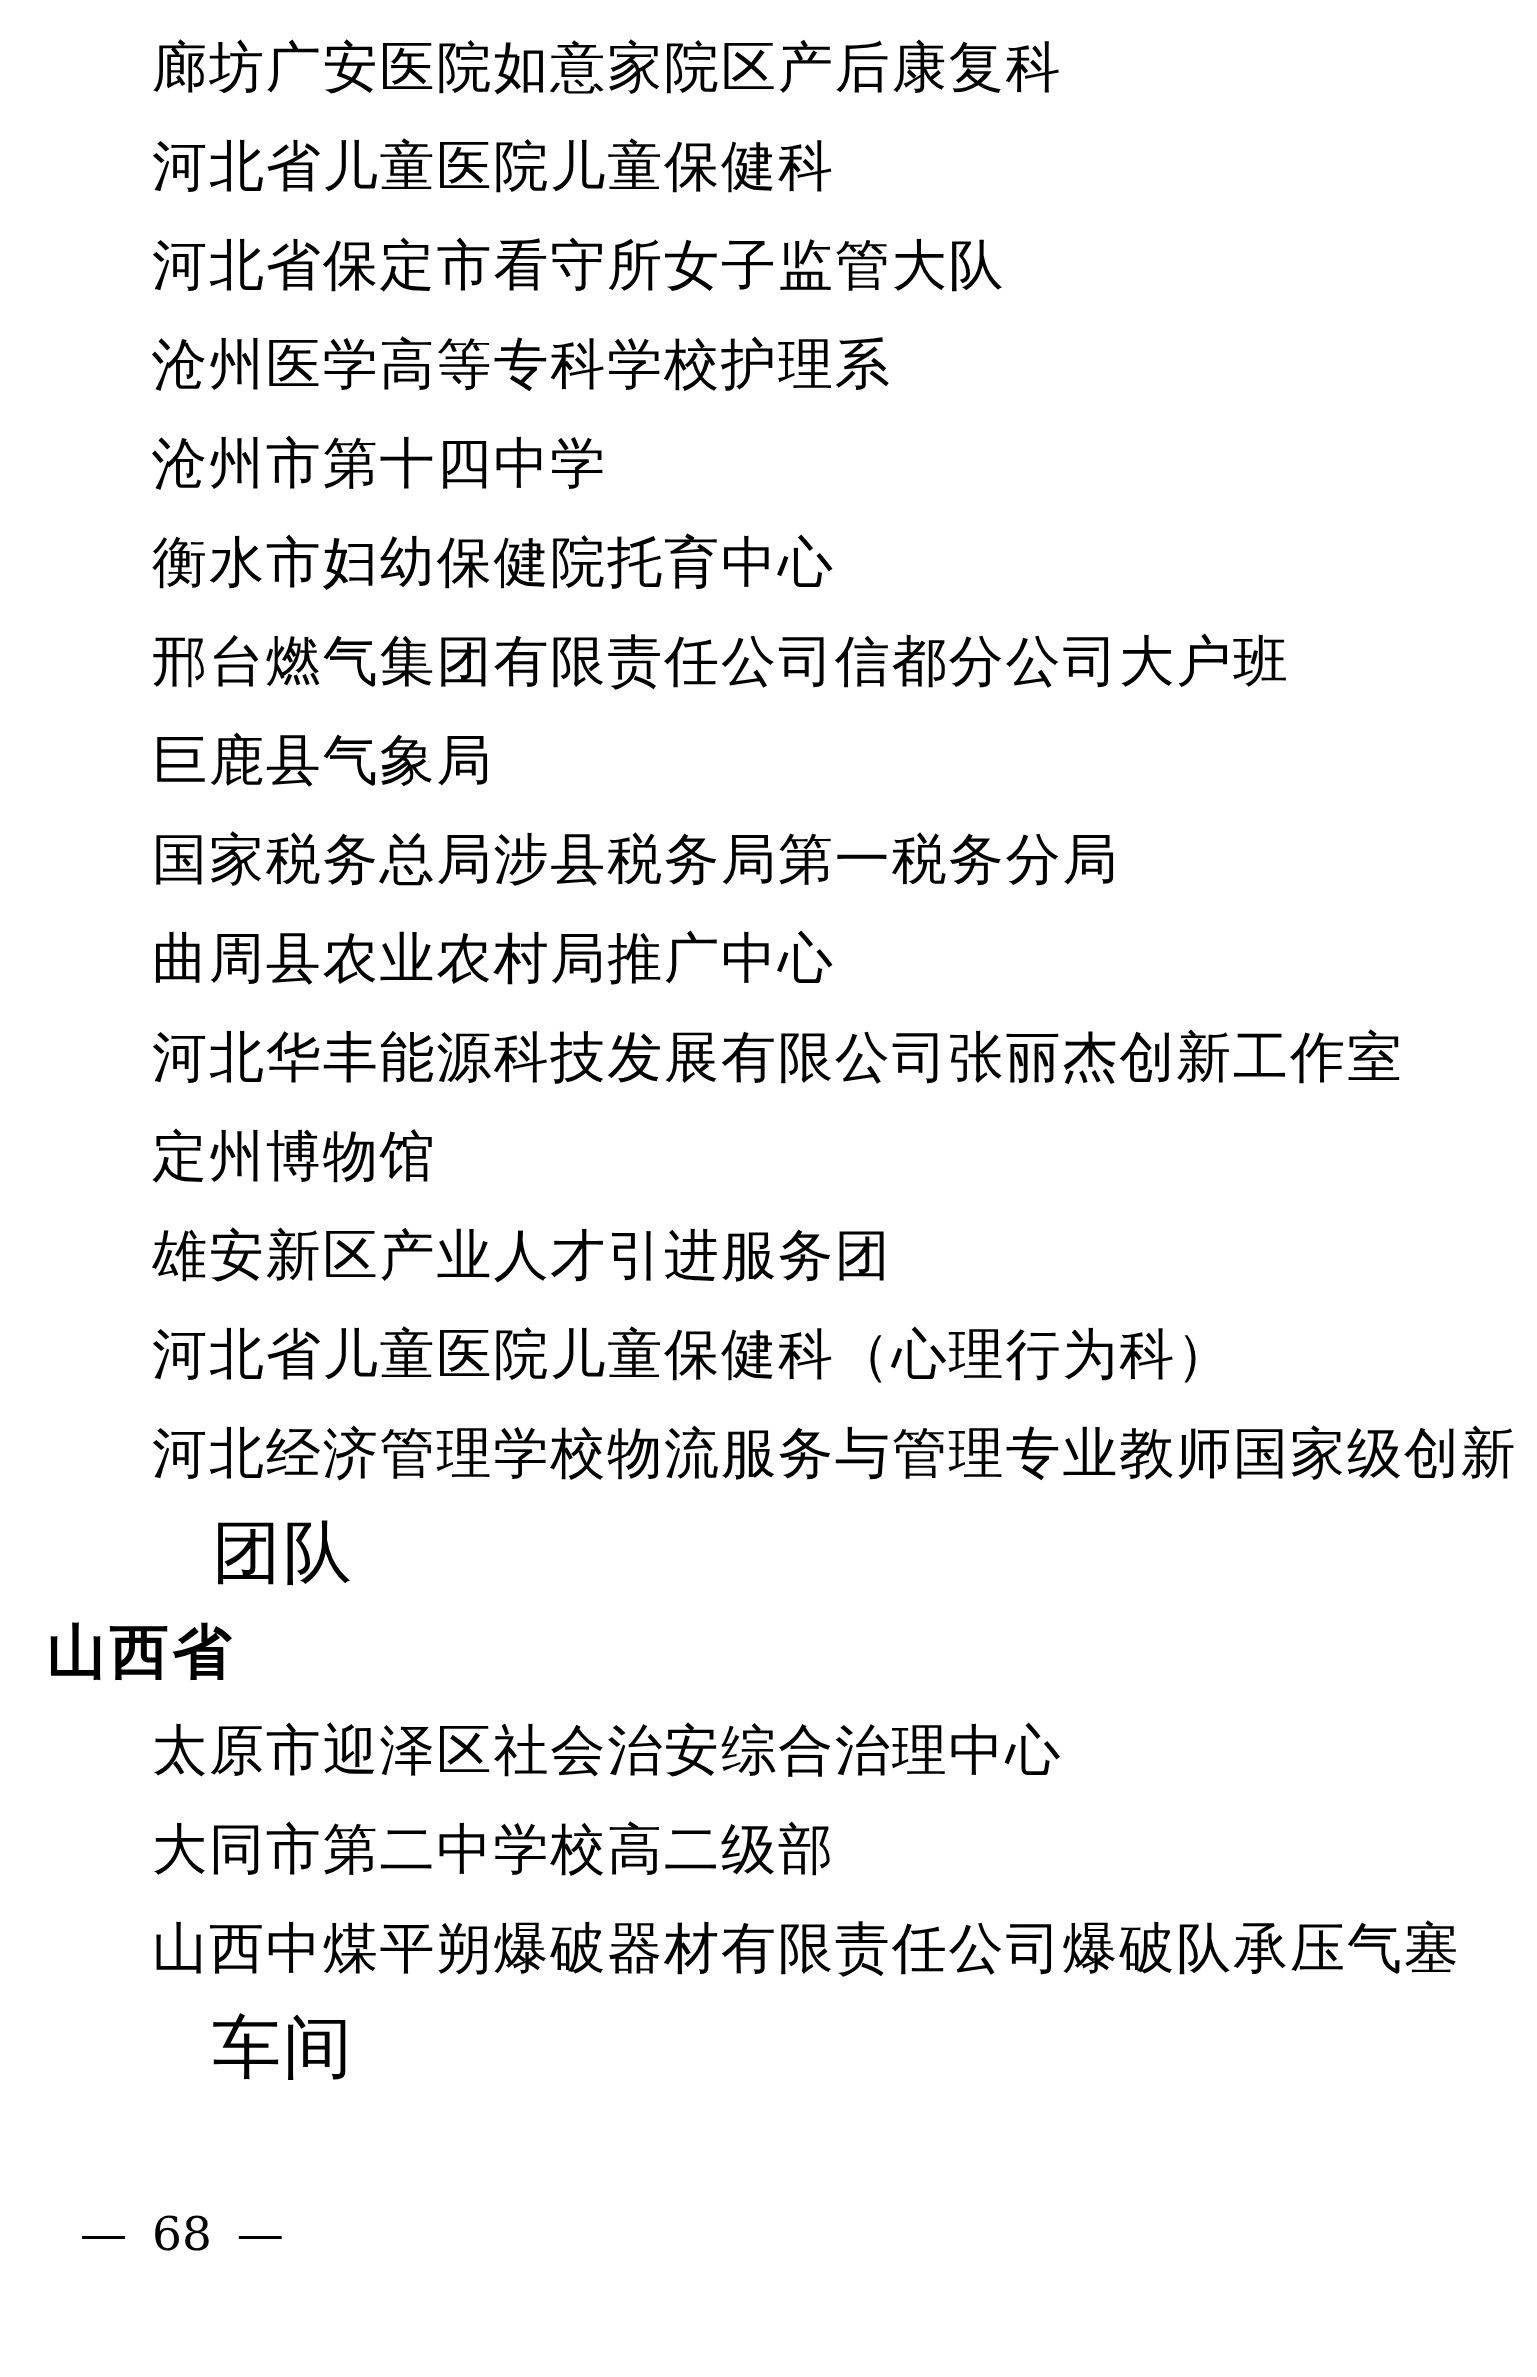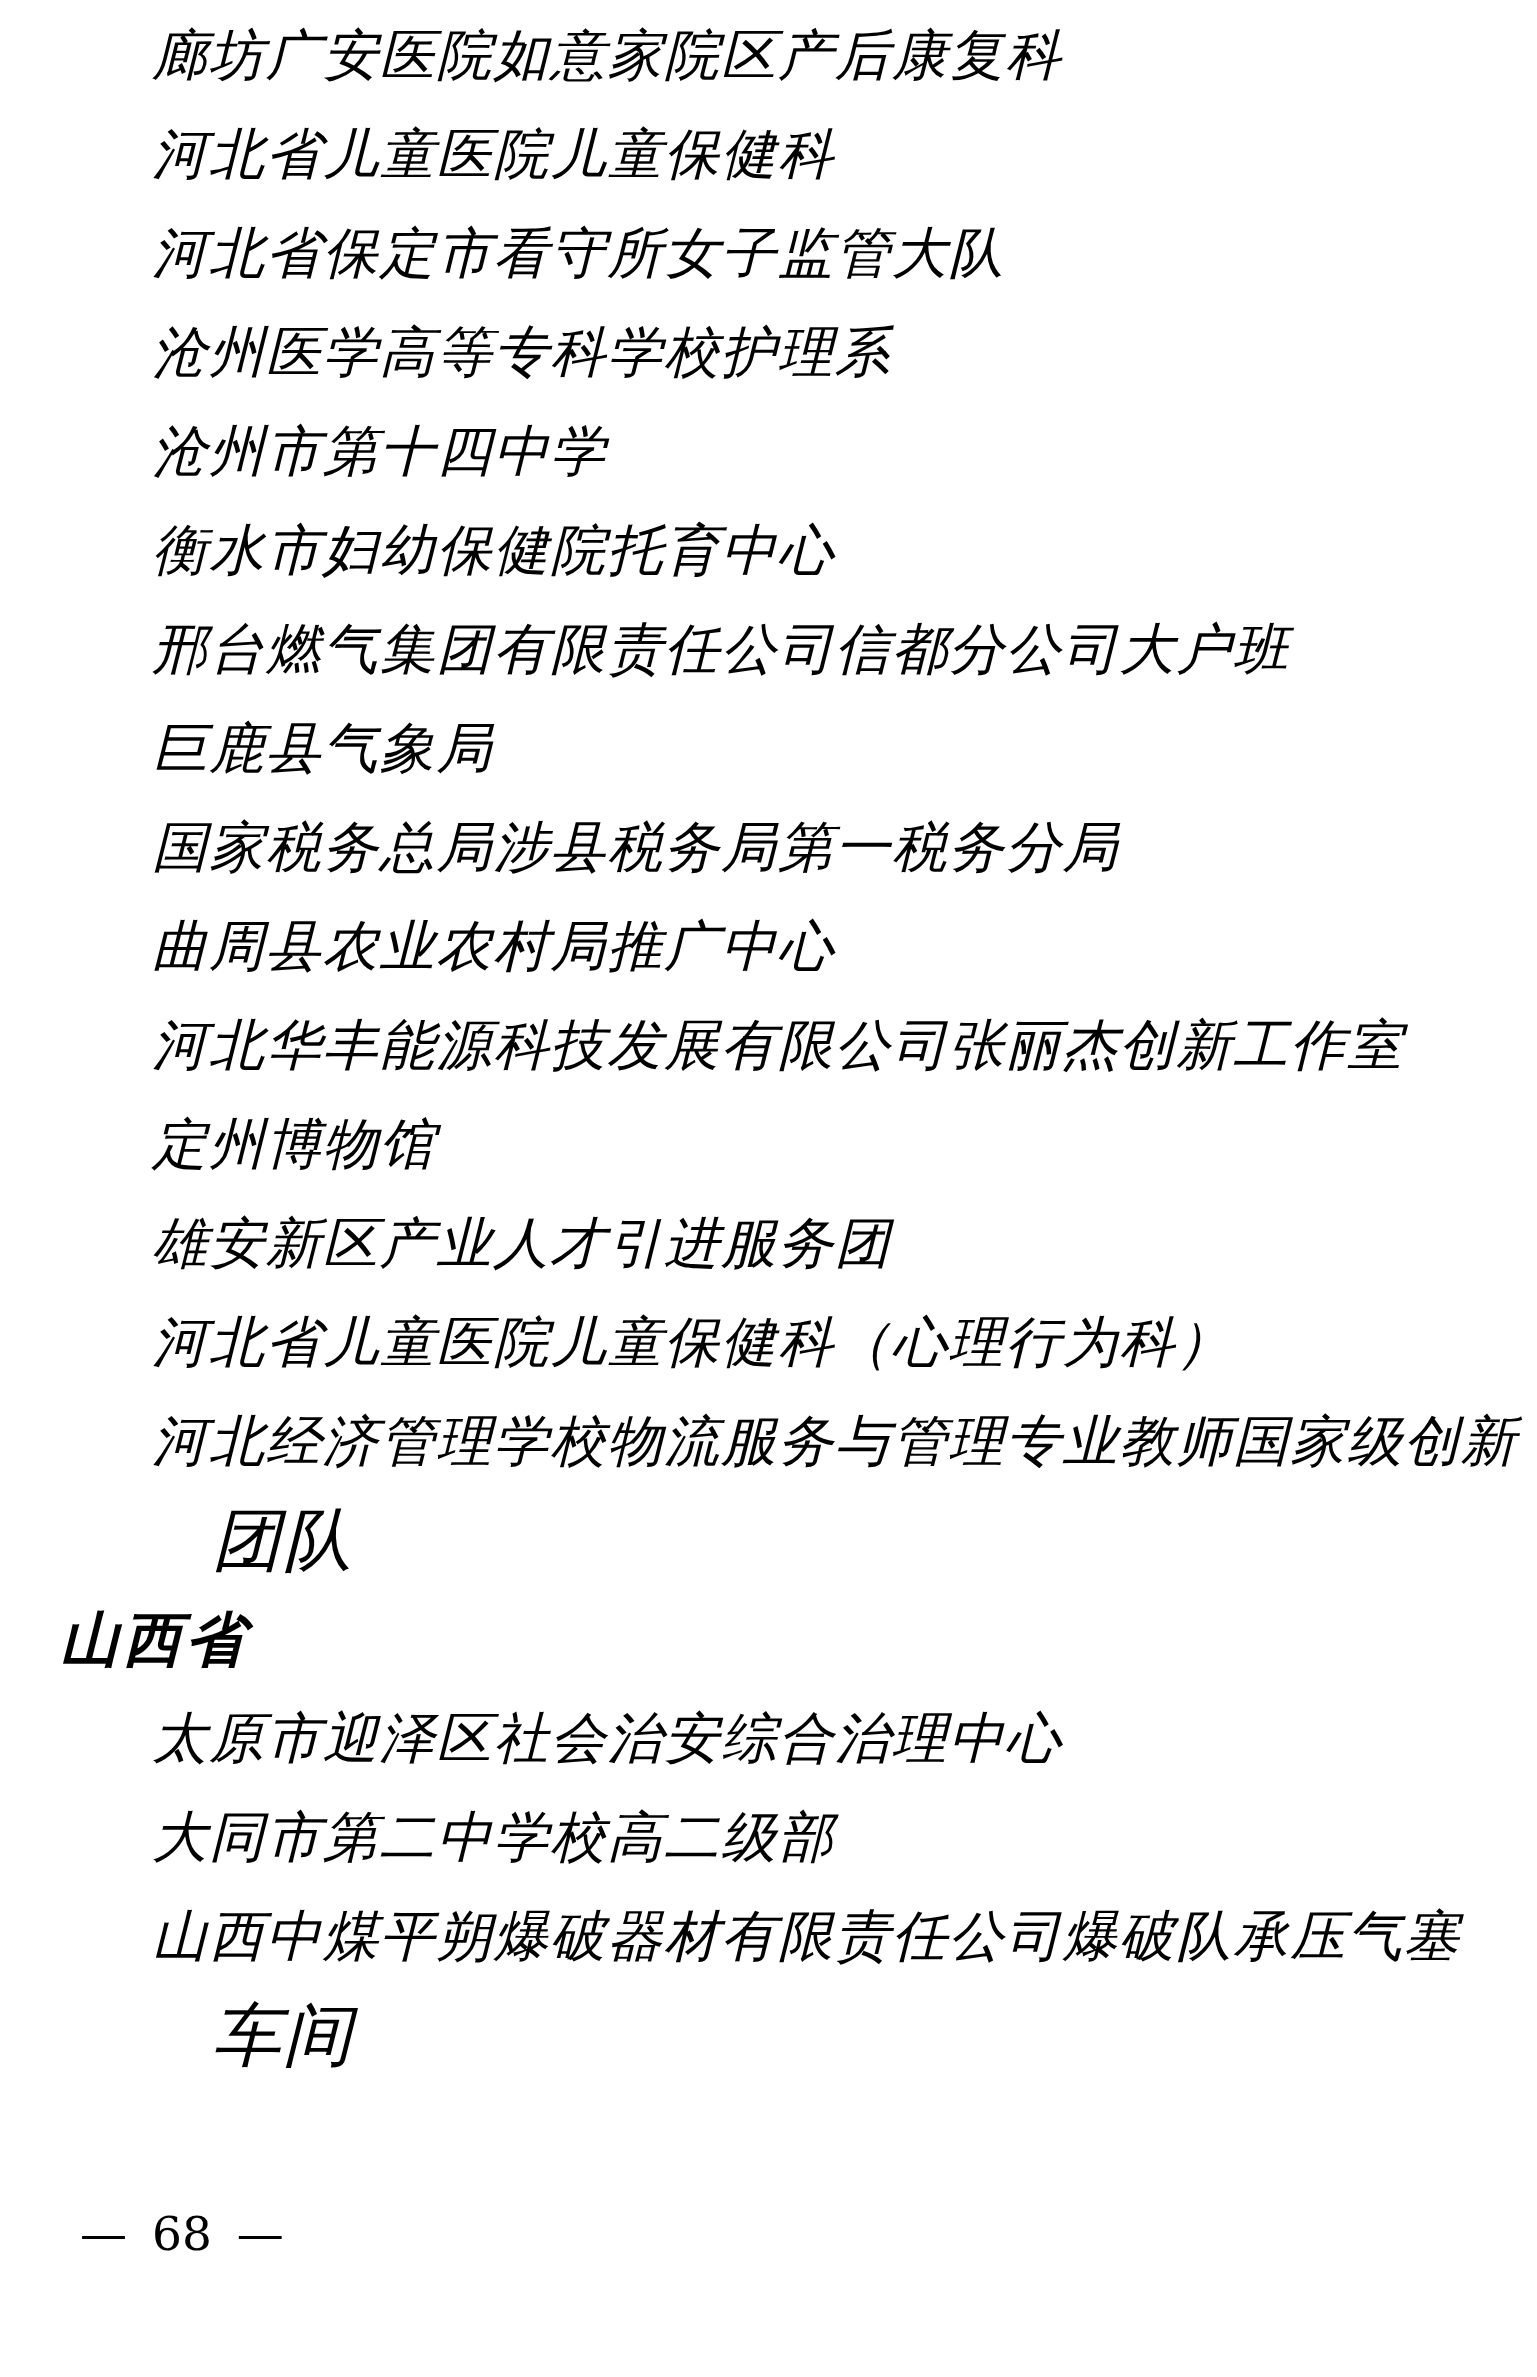--- a/index.html
+++ b/index.html
@@ -10,43 +10,42 @@
   .page {
     position: relative;
     width: 1537px;
     height: 2377px;
     background: #ffffff;
     color: #000000;
     overflow: hidden;
     font-family: "DejaVu Serif", serif;
   }
   .lines {
-    padding-top: 6px;
-    font-style: italic;
+    padding-top: 18px;
   }
   .line {
     height: 99px;
     line-height: 99px;
     white-space: nowrap;
     color: #000000;
   }
   .line.entry {
     margin-left: 152px;
     font-size: 55px;
     letter-spacing: 1.9px;
     font-family: "DejaVu Serif", serif;
   }
   .line.continuation {
     margin-left: 212px;
     font-size: 69px;
     letter-spacing: 1.9px;
     font-family: "DejaVu Serif", serif;
   }
   .line.section-header {
-    margin-left: 60px;
+    margin-left: 47px;
     font-size: 59px;
     font-weight: bold;
     letter-spacing: 3.7px;
     font-family: "DejaVu Sans", sans-serif;
   }
   .footer {
     position: absolute;
     left: 80px;
     top: 2205px;
     height: 56px;

